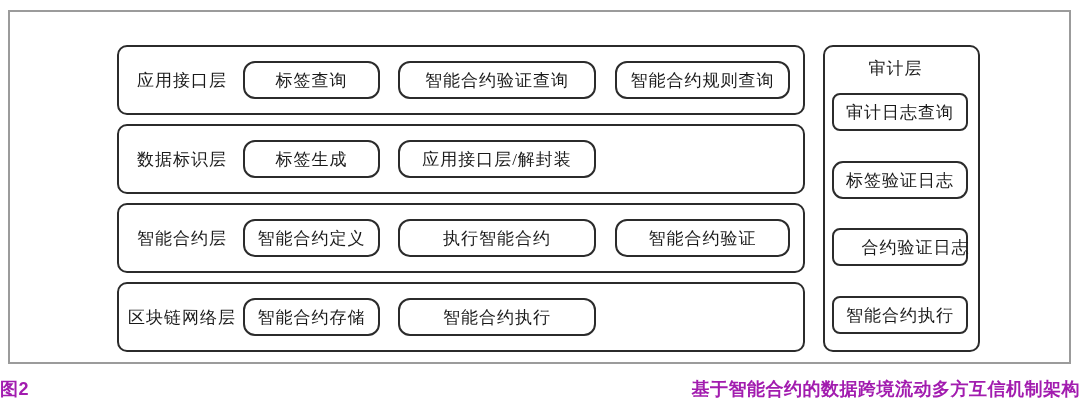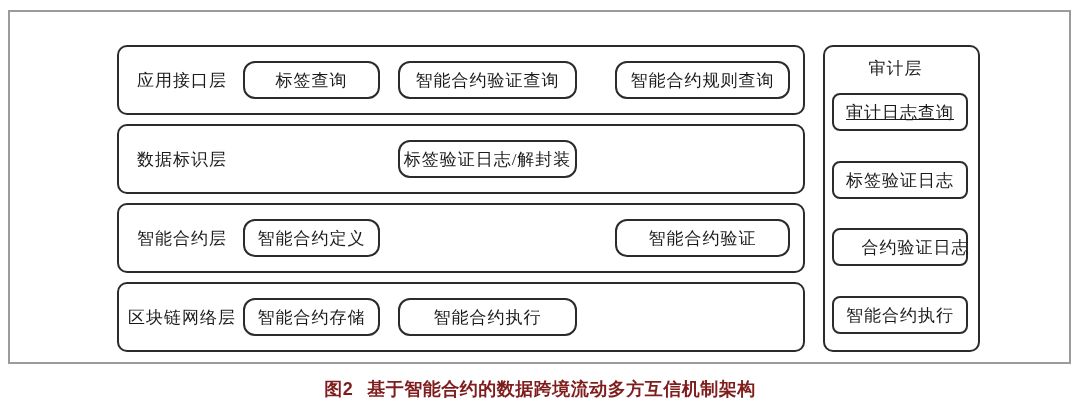--- a/index.html
+++ b/index.html
@@ -58,21 +58,21 @@
     border-radius: 12px;
     background: #ffffff;
     display: flex;
     align-items: center;
     justify-content: center;
     font-size: 17px;
     letter-spacing: 1px;
     white-space: nowrap;
   }
   .c1 { left: 124px; width: 137px; }
-  .c2 { left: 279px; width: 179px; }
+  .c2 { left: 279px; width: 198px; }
   .c3 { left: 496px; width: 175px; }
   
   .audit-panel {
     position: absolute;
     left: 813px; top: 33px;
     width: 157px; height: 307px;
     border: 2px solid #2b2b2b;
     border-radius: 10px;
     background: #ffffff;
   }
@@ -91,63 +91,65 @@
     border: 2px solid #2b2b2b;
     border-radius: 8px;
     background: #ffffff;
     display: flex;
     align-items: center;
     justify-content: center;
     font-size: 17px;
     letter-spacing: 1px;
     white-space: nowrap;
   }
-  .a1 { top: 46px; text-decoration: underline; }
-  .a2 { top: 114px; }
+  .a1 { top: 46px; }
+  .a2 { top: 114px; border-radius: 11px; }
   .a3 { top: 181px; padding-left: 31px; }
   .a4 { top: 249px; }
   
   .caption {
     position: absolute;
     left: 0; top: 377px;
     width: 1080px;
     display: flex;
-    justify-content: center;
+    justify-content: space-between;
     align-items: baseline;
     gap: 14px;
     font-family: "Liberation Sans", "DejaVu Sans", sans-serif;
     font-weight: 700;
     font-size: 18px;
-    color: #7f1d1d;
+    color: #a21caf;
     letter-spacing: 0.5px;
   }
 </style>
 </head>
 <body>
 
 <div class="canvas">
   <div class="frame">
 
     <div class="main-col">
 
       <div class="layer-row">
         <div class="layer-label">应用接口层</div>
         <div class="node c1">标签查询</div>
         <div class="node c2">智能合约验证查询</div>
         <div class="node c3">智能合约规则查询</div>
       </div>
 
       <div class="layer-row">
         <div class="layer-label">数据标识层</div>
-        <div class="node c2">标签验证日志/解封装</div>
+        <div class="node c1">标签生成</div>
+        <div class="node c2">应用接口层/解封装</div>
       </div>
 
       <div class="layer-row">
         <div class="layer-label">智能合约层</div>
         <div class="node c1">智能合约定义</div>
+        <div class="node c2">执行智能合约</div>
         <div class="node c3">智能合约验证</div>
       </div>
 
       <div class="layer-row">
         <div class="layer-label">区块链网络层</div>
         <div class="node c1">智能合约存储</div>
         <div class="node c2">智能合约执行</div>
       </div>
 
     </div>

